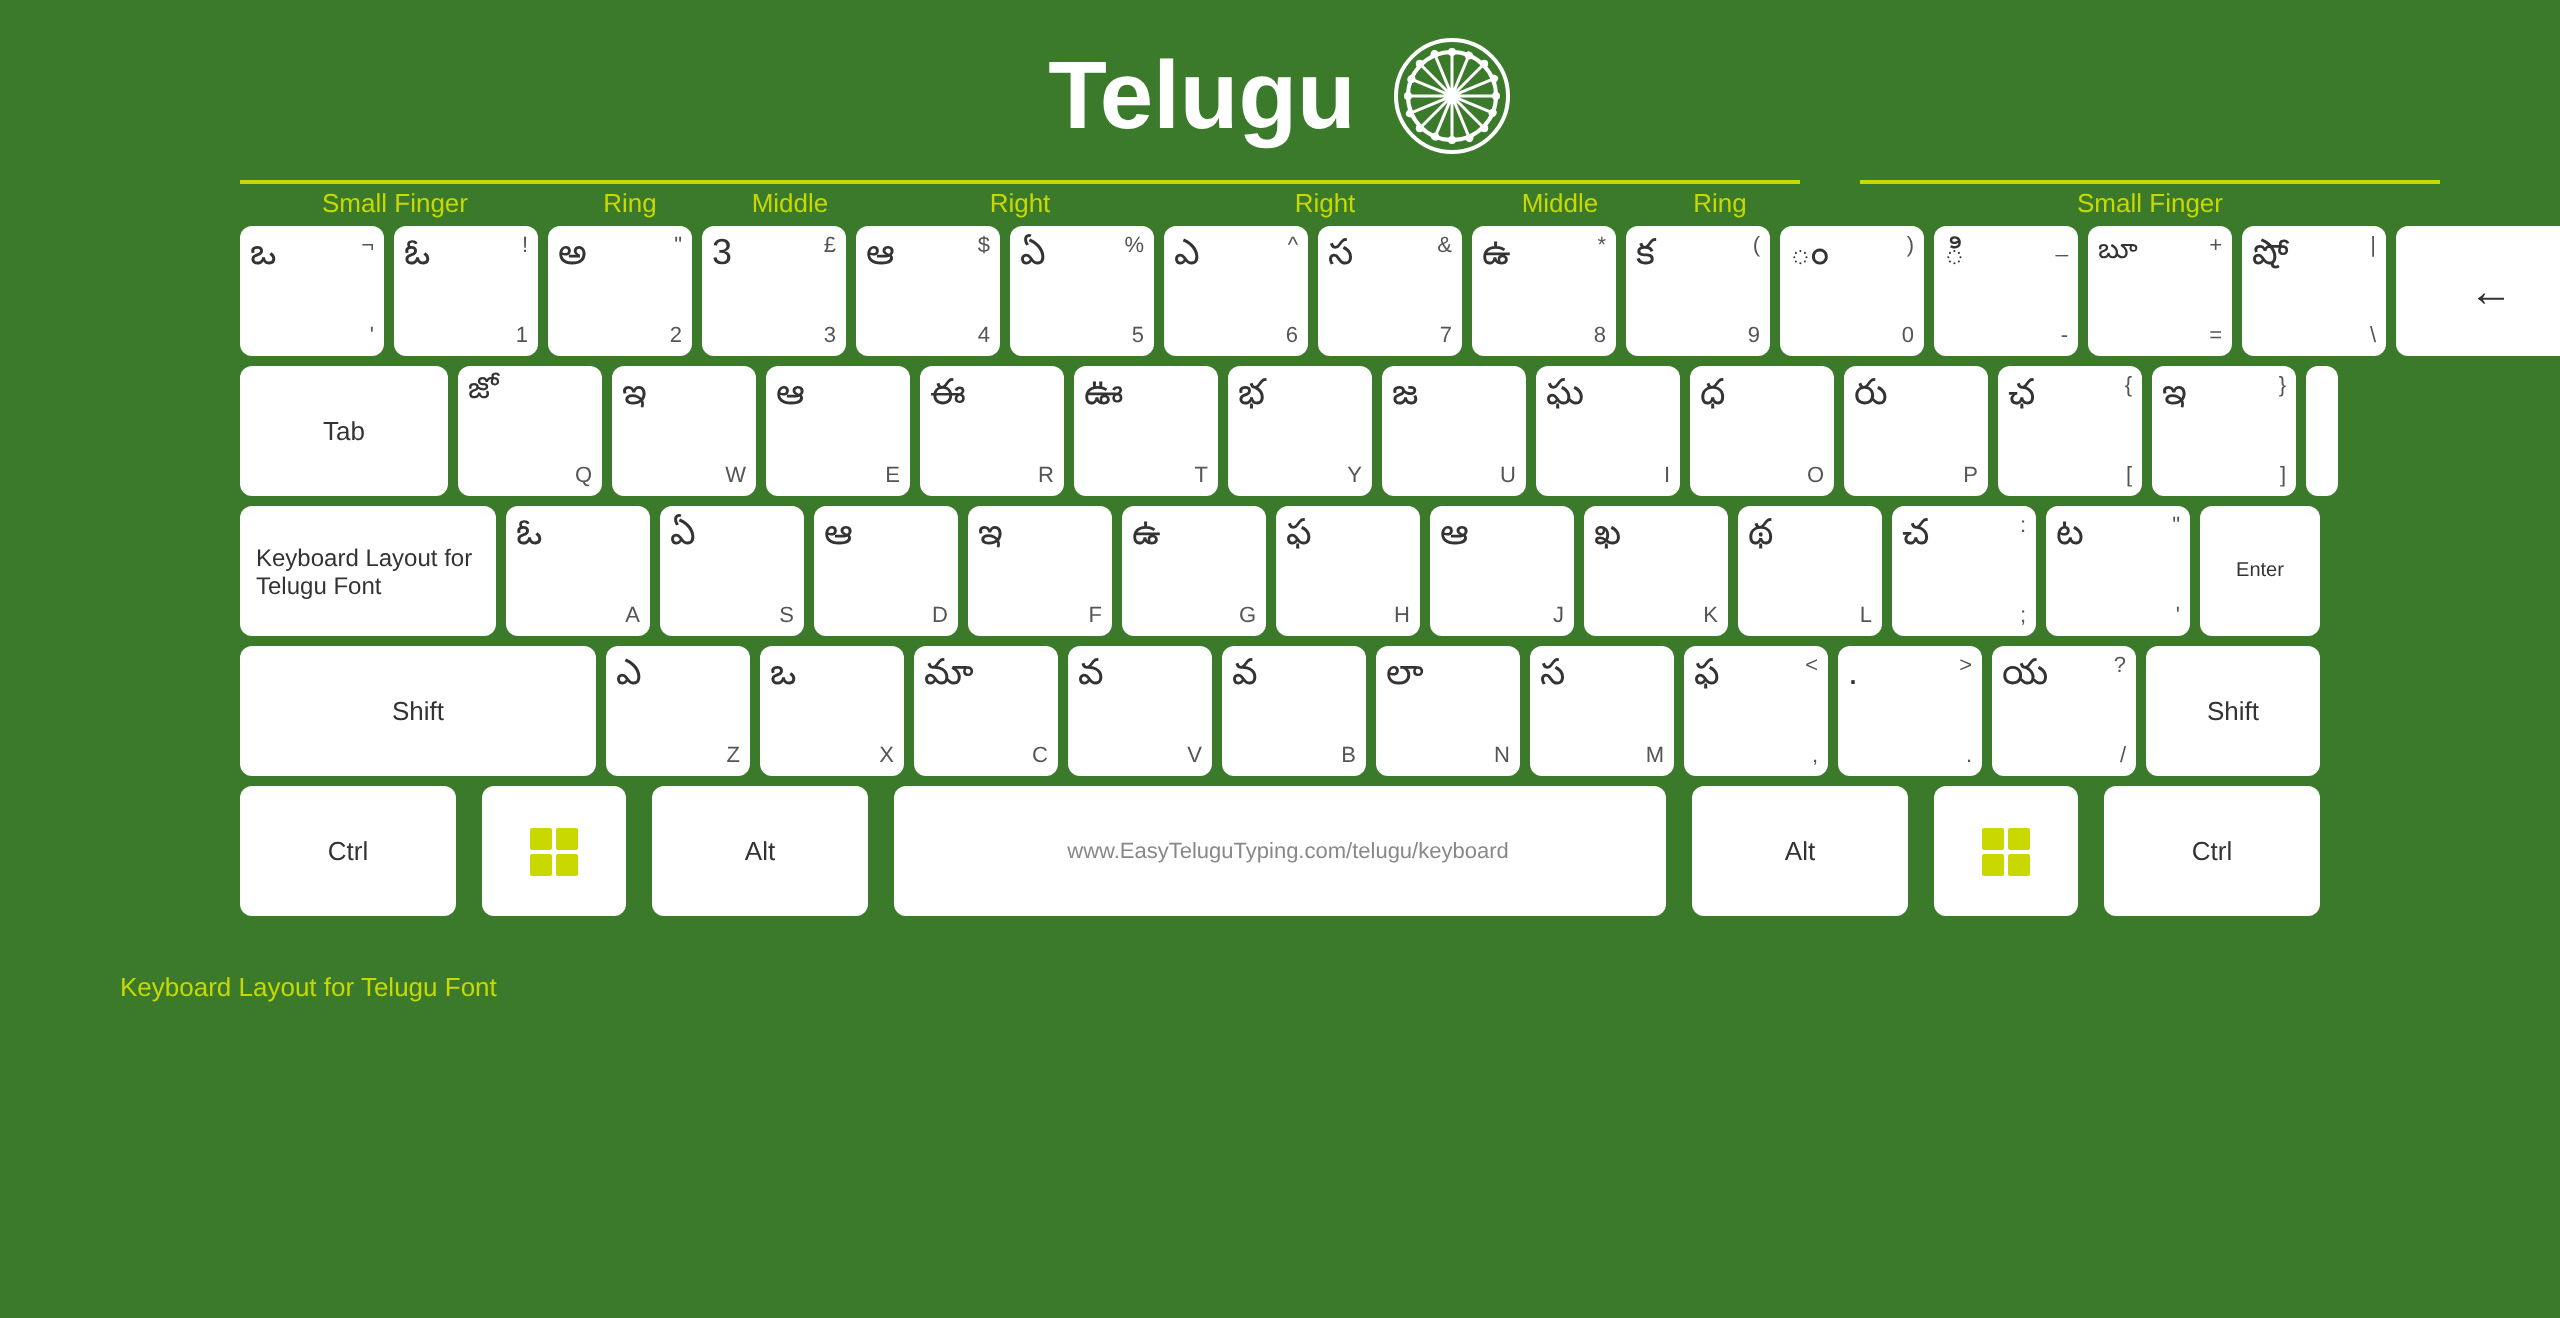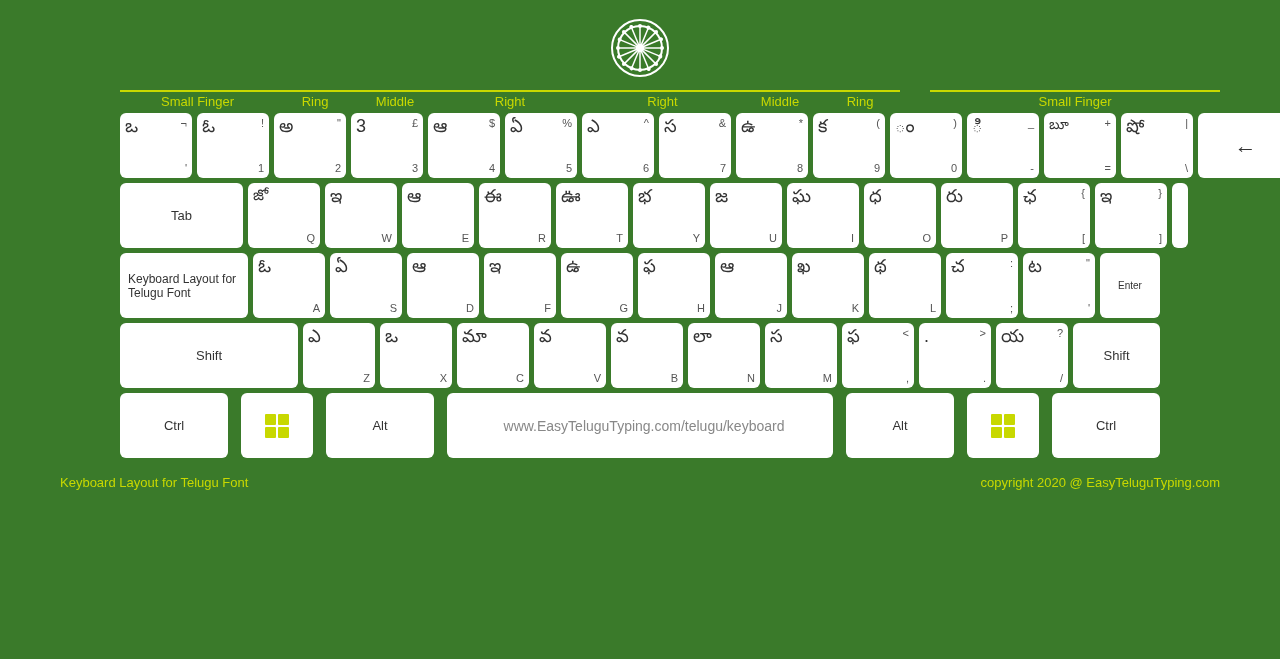--- a/index.html
+++ b/index.html
@@ -83,36 +83,37 @@
       min-height: 65px;
       font-size: 13px;
       color: #333;
       flex-shrink: 0;
       padding: 4px 8px;
     }
 
     .spacebar-row {
       display: flex;
       gap: 13px;
-      margin-bottom: 9px;
+      margin-bottom: 20px;
     }
 
     .footer {
       display: flex;
       justify-content: space-between;
       padding: 8px 60px;
       color: #c8d800;
       font-size: 13px;
       margin-top: 4px;
     }
   </style>
 </head>
 <body>
 
 <div class="title-area">
+  <span>Telugu</span>
   <svg class="ashoka-wheel" viewBox="0 0 60 60">
     <circle cx="30" cy="30" r="28" fill="#3a7a2a" stroke="white" stroke-width="2"></circle>
     <circle cx="30" cy="30" r="22" fill="none" stroke="white" stroke-width="2"></circle>
     <circle cx="30" cy="30" r="4" fill="white"></circle>
 
     <g stroke="white" stroke-width="1.5">
       <line x1="30" y1="8" x2="30" y2="52"></line>
       <line x1="8" y1="30" x2="52" y2="30"></line>
       <line x1="13.9" y1="13.9" x2="46.1" y2="46.1"></line>
       <line x1="46.1" y1="13.9" x2="13.9" y2="46.1"></line>
@@ -226,21 +227,21 @@
     </div>
     <div class="key" style="width:72px;">
       <span class="key-telugu">షో</span>
       <span class="key-symbol">|</span>
       <span class="key-label">\</span>
     </div>
     <div class="key-function" style="width:95px; font-size:22px;">←</div>
   </div>
 
   <div class="key-row">
-    <div class="key-function" style="width:123px;">Tab</div>
+    <div class="key-function" style="width:104px;">Tab</div>
     <div class="key" style="width:72px;">
       <span class="key-telugu" style="font-size:15px;">జో</span>
       <span class="key-label">Q</span>
     </div>
     <div class="key" style="width:72px;">
       <span class="key-telugu">ఇ</span>
       <span class="key-label">W</span>
     </div>
     <div class="key" style="width:72px;">
       <span class="key-telugu">ఆ</span>
@@ -390,33 +391,32 @@
     <div class="key-function" style="width:108px; font-size:13px;">Ctrl</div>
     <div class="key-function" style="width:72px; font-size:20px; color:#c8d800;">
       <svg width="28" height="28" viewBox="0 0 28 28">
         <rect x="2" y="2" width="11" height="11" fill="#c8d800" rx="1"></rect>
         <rect x="15" y="2" width="11" height="11" fill="#c8d800" rx="1"></rect>
         <rect x="2" y="15" width="11" height="11" fill="#c8d800" rx="1"></rect>
         <rect x="15" y="15" width="11" height="11" fill="#c8d800" rx="1"></rect>
       </svg>
     </div>
     <div class="key-function" style="width:108px; font-size:13px;">Alt</div>
-    <div class="key-function" style="flex:1; font-size:14px; color:#888;padding-left:16px;">
+    <div class="key-function" style="flex:1; font-size:11px; color:#888;padding-left:16px;">
       <span>www.EasyTeluguTyping.com/telugu/keyboard</span>
     </div>
     <div class="key-function" style="width:108px; font-size:13px;">Alt</div>
     <div class="key-function" style="width:72px; font-size:20px; color:#c8d800;">
       <svg width="28" height="28" viewBox="0 0 28 28">
         <rect x="2" y="2" width="11" height="11" fill="#c8d800" rx="1"></rect>
         <rect x="15" y="2" width="11" height="11" fill="#c8d800" rx="1"></rect>
         <rect x="2" y="15" width="11" height="11" fill="#c8d800" rx="1"></rect>
         <rect x="15" y="15" width="11" height="11" fill="#c8d800" rx="1"></rect>
       </svg>
     </div>
     <div class="key-function" style="width:108px; font-size:13px;">Ctrl</div>
   </div>
 
 </div>
 
 <div class="footer">
   <span>Keyboard Layout for Telugu Font</span>
-  <span>copyright 2020 @ EasyTeluguTyping.com</span>
 </div>
 
 </body></html>

